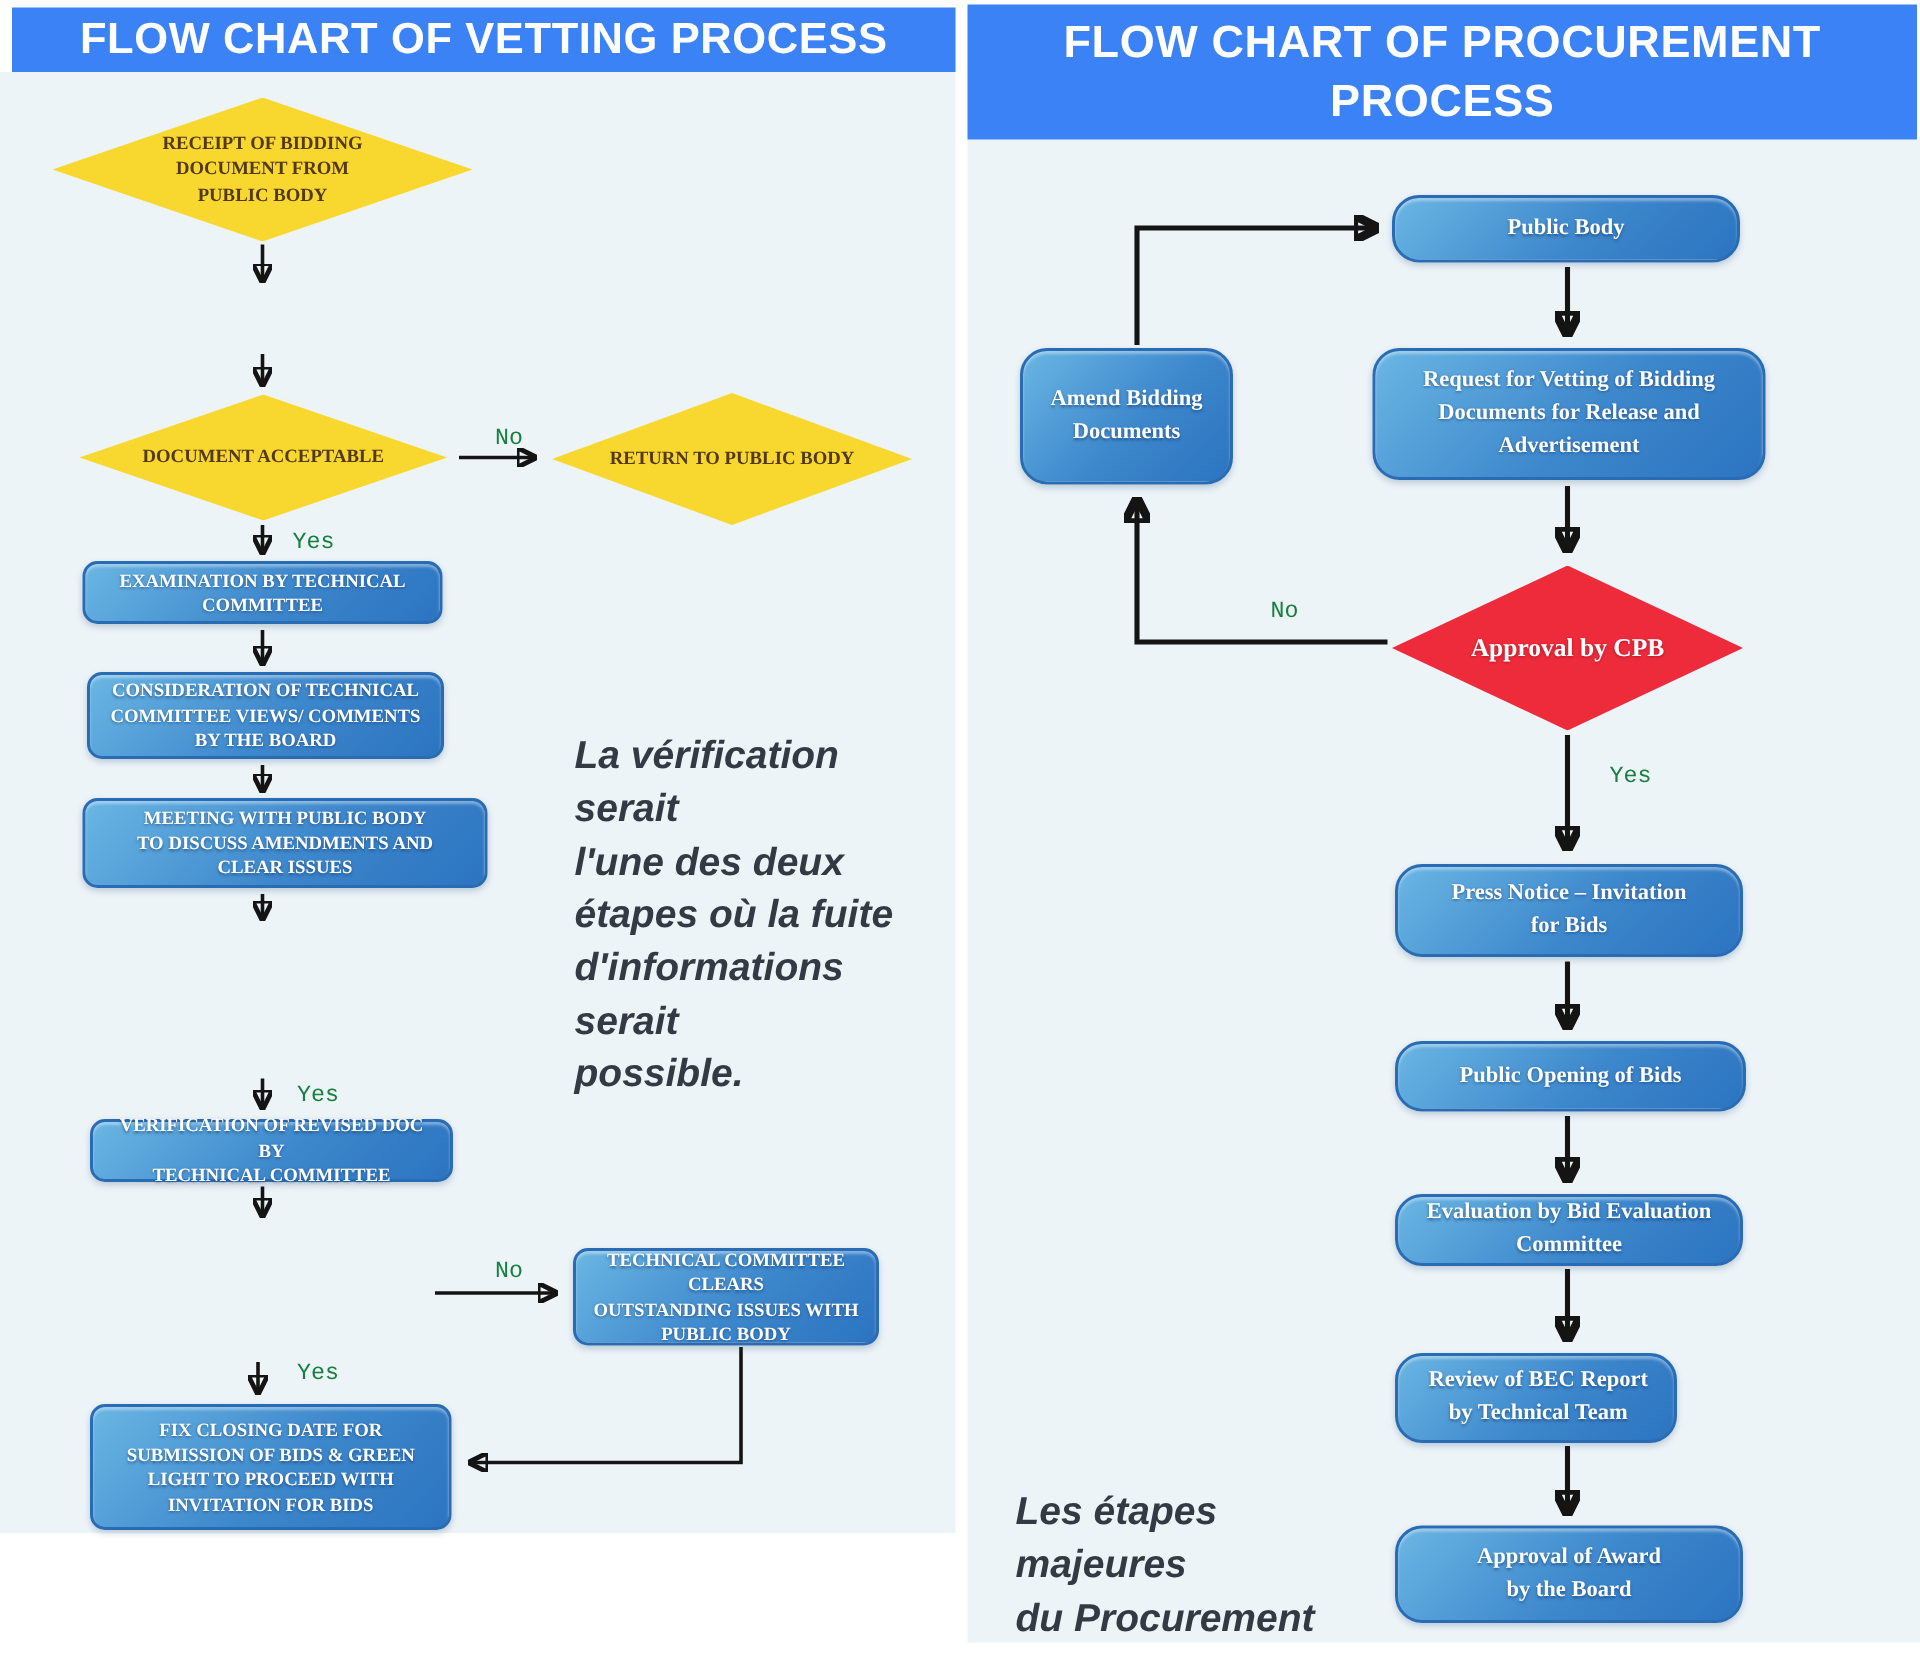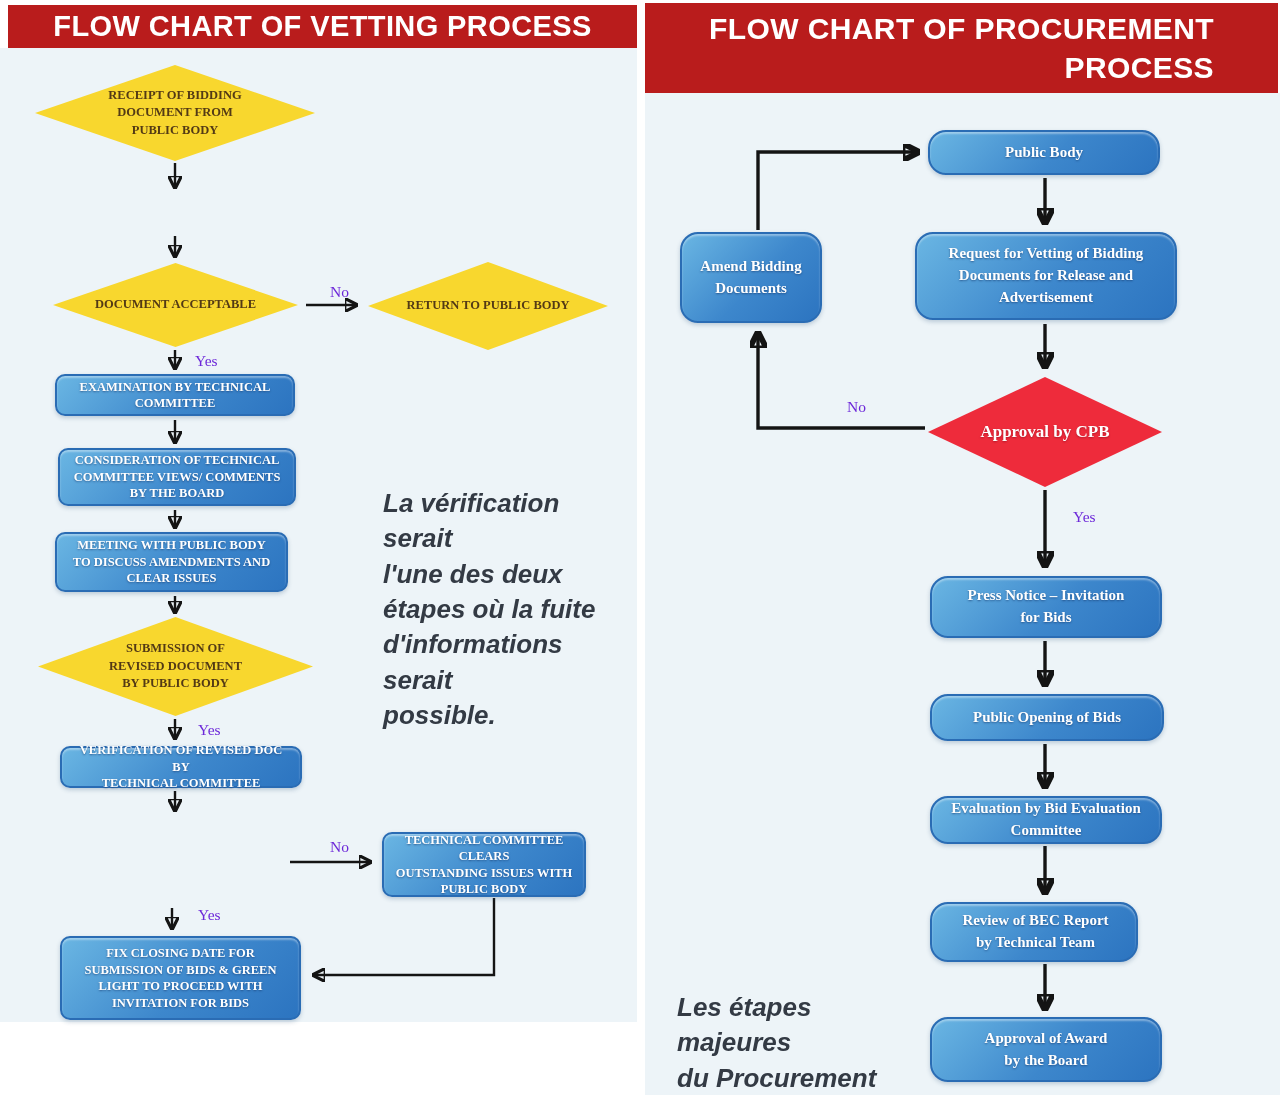--- a/index.html
+++ b/index.html
@@ -1,36 +1,36 @@
 <!DOCTYPE html>
 <html><head>
 <meta charset="utf-8">
 <style>
   * { margin:0; padding:0; box-sizing:border-box; }
   html,body { background:#ffffff; }
   .page { position:relative; width:1280px; height:1102px; background:#ffffff; overflow:hidden;
           font-family:"Liberation Sans", sans-serif; }
   .panel { position:absolute; top:0; height:1102px; }
   .panel-bg { position:absolute; background:#edf4f8; left:0; right:0; }
-  .header { position:absolute; background:#b91c1c; color:#ffffff; display:flex; align-items:center;
-            justify-content:center; text-align:right; font-weight:bold; letter-spacing:.4px;
+  .header { position:absolute; background:#3b82f6; color:#ffffff; display:flex; align-items:center;
+            justify-content:center; text-align:center; font-weight:bold; letter-spacing:.4px;
             line-height:1.3; white-space:pre-line; }
   .node { position:absolute; display:flex; align-items:center; justify-content:center;
           text-align:center; font-family:"Liberation Serif", serif; font-weight:bold; }
   .node .nl { white-space:pre-line; }
   .box { background:linear-gradient(135deg,#6ab6e3 0%, #3d87cc 55%, #2c74c0 100%);
          border:2px solid #2a6cb4; border-radius:10px; color:#ffffff; font-size:12.5px; line-height:1.32;
          box-shadow: inset 0 2px 2px rgba(255,255,255,.38), 0 2px 4px rgba(40,80,120,.25);
          text-shadow:0 1px 2px rgba(25,60,110,.65); padding:4px 10px; }
   .box.r { border-radius:18px; font-size:15px; line-height:1.45; padding:6px 12px; }
   .diamond { clip-path:polygon(50% 0,100% 50%,50% 100%,0 50%); background:#f8d72e;
              color:#533a15; font-size:12.5px; line-height:1.4; }
   .diamond.red { background:#ee2b3b; color:#ffffff; font-size:17px;
                  text-shadow:0 1px 2px rgba(120,10,25,.55); }
-  .elabel { position:absolute; font-family:Liberation Serif, serif; font-size:15.5px; color:#6d28d9;text-align:right; }
+  .elabel { position:absolute; font-family:Liberation Mono, monospace; font-size:15.5px; color:#15803d;text-align:right; }
   .annotation { position:absolute; font-weight:bold; font-style:italic; font-size:26px;
                 line-height:1.36; color:#333a44; white-space:pre-line; }
   svg.connectors { position:absolute; left:0; top:0; pointer-events:none; }
   svg.connectors path { stroke:#141414; fill:none; }
   .left-a path { stroke-width:2.4px; }
   .right-a path { stroke-width:3.4px; }
 </style>
 </head>
 <body>
 
@@ -79,31 +79,26 @@
       <span class="nl">EXAMINATION BY TECHNICAL
 COMMITTEE</span>
     </div>
 
     <div class="node box" style="left:58px;top:448px;width:238px;height:58px;">
       <span class="nl">CONSIDERATION OF TECHNICAL
 COMMITTEE VIEWS/ COMMENTS
 BY THE BOARD</span>
     </div>
 
-    <div class="node box" style="left:55px;top:532px;width:233px;height:60px;align-items:center;">
+    <div class="node box" style="left:55px;top:532px;width:270px;height:60px;align-items:center;">
       <span class="nl">MEETING WITH PUBLIC BODY
 TO DISCUSS AMENDMENTS AND
 CLEAR ISSUES</span>
     </div>
 
-    <div class="node diamond" style="left:38px;top:617px;width:275px;height:99px;padding:0 52px;">
-      <span class="nl">SUBMISSION OF
-REVISED DOCUMENT
-BY PUBLIC BODY</span>
-    </div>
 
     <div class="node box" style="left:60px;top:746px;width:242px;height:42px;">
       <span class="nl">VERIFICATION OF REVISED DOC BY
 TECHNICAL COMMITTEE</span>
     </div>
 
 
     <div class="node box" style="left:382px;top:832px;width:204px;height:65px;">
       <span class="nl">TECHNICAL COMMITTEE CLEARS
 OUTSTANDING ISSUES WITH
@@ -178,21 +173,21 @@
 
     <div class="node box r" style="left:285px;top:694px;width:234px;height:47px;">
       <span class="nl">Public Opening of Bids</span>
     </div>
 
     <div class="node box r" style="left:285px;top:796px;width:232px;height:48px;">
       <span class="nl">Evaluation by Bid Evaluation
 Committee</span>
     </div>
 
-    <div class="node box r" style="left:285px;top:902px;width:208px;height:60px;padding-left:15px;">
+    <div class="node box r" style="left:285px;top:902px;width:188px;height:60px;padding-left:15px;">
       <span class="nl">Review of BEC Report
 by Technical Team</span>
     </div>
 
     <div class="node box r" style="left:285px;top:1017px;width:232px;height:65px;">
       <span class="nl">Approval of Award
 by the Board</span>
     </div>
 
     <div class="elabel" style="left:202px;top:398px;">No</div>

